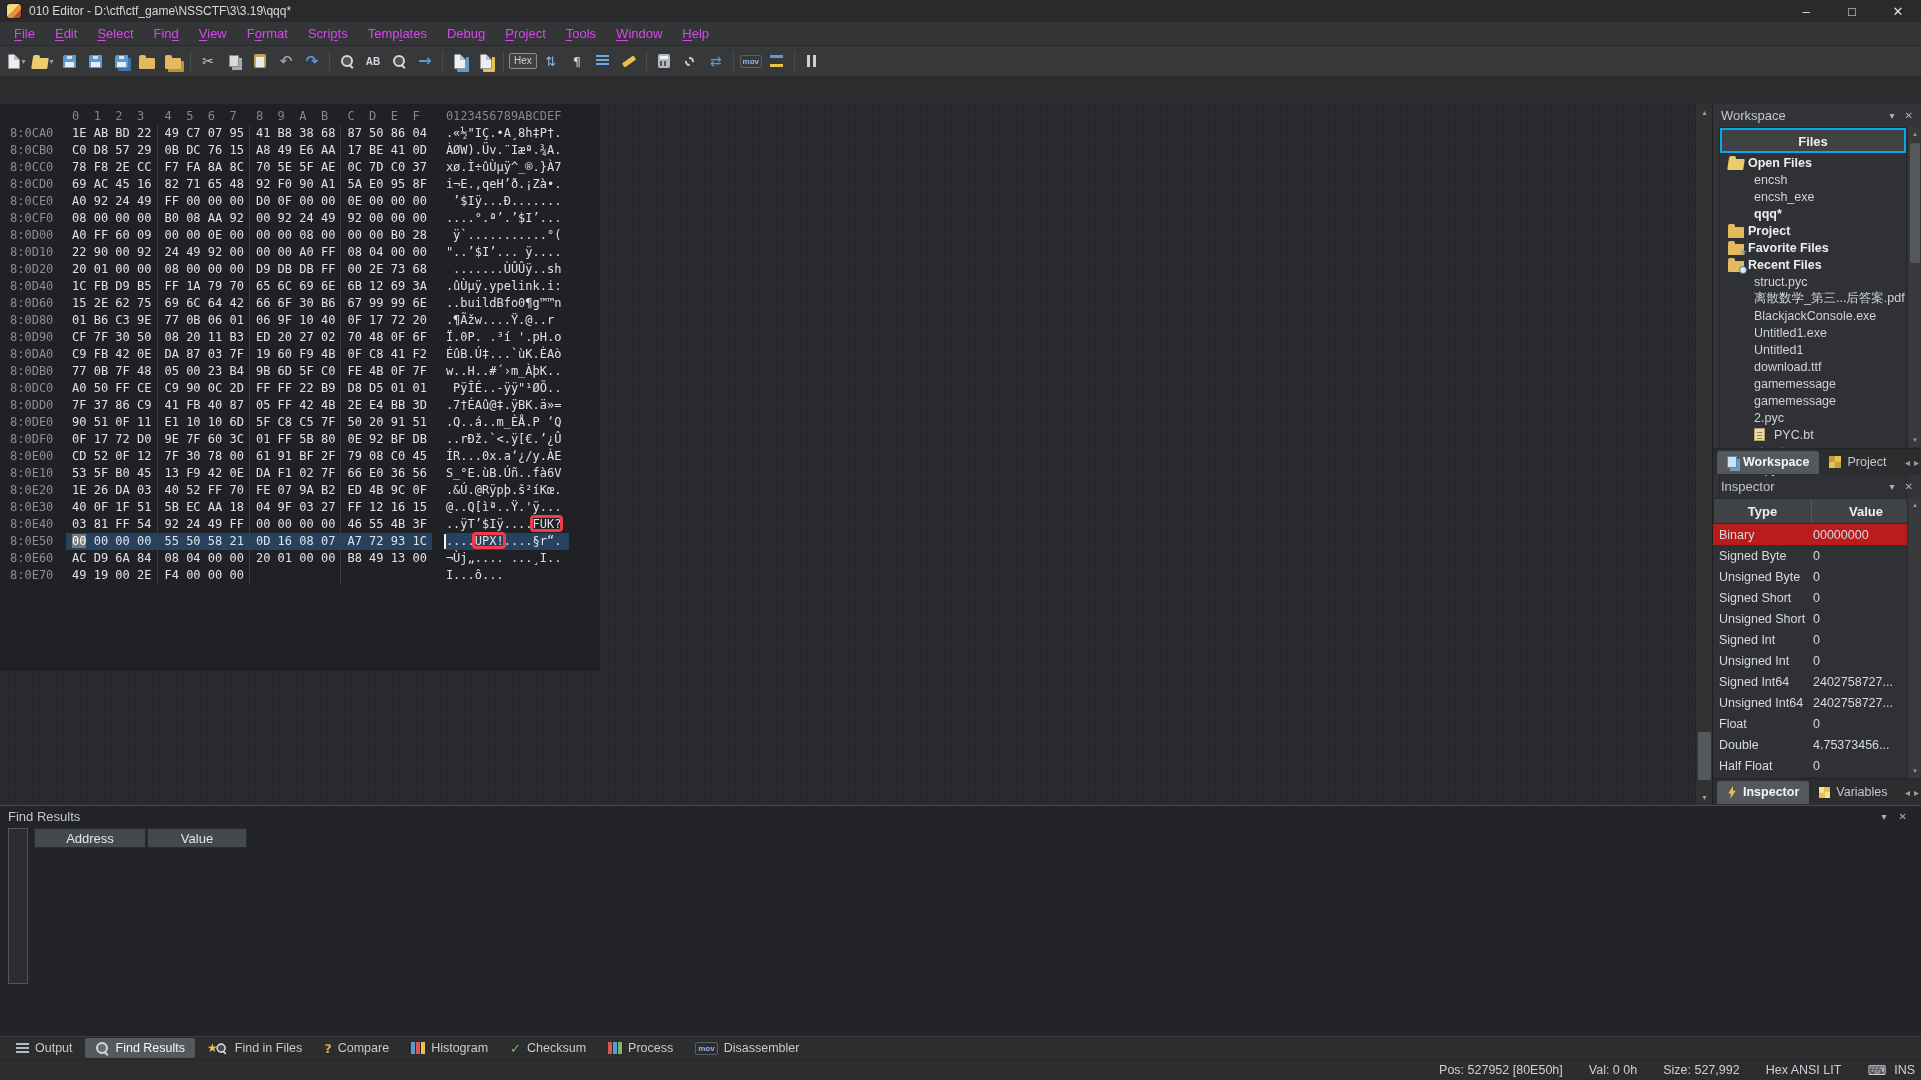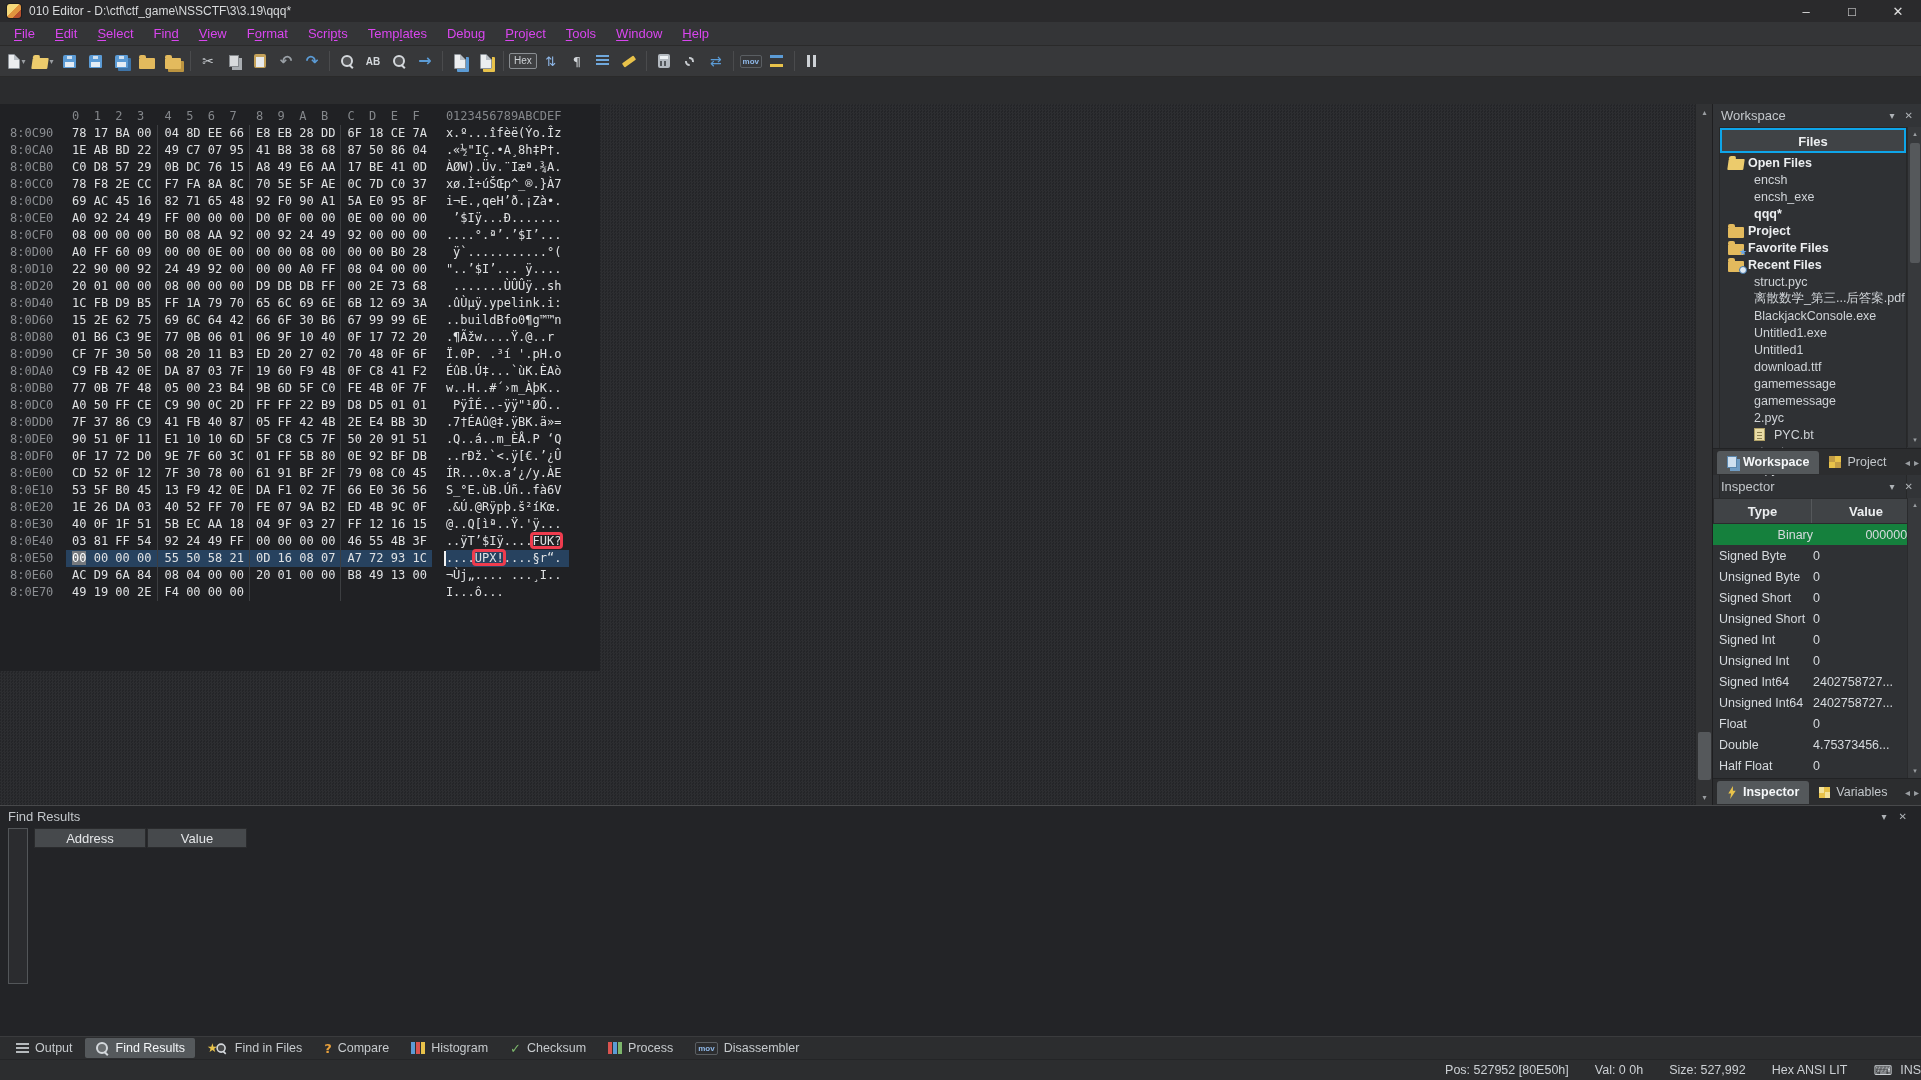--- a/index.html
+++ b/index.html
@@ -132,21 +132,21 @@
   .ptab.active { background:#54585b; color:#f4f6f8; font-weight:bold; }
   .ptabnav { margin-left:auto; color:#9a9ea2; font-size:10px; display:flex; gap:4px; padding-right:2px; }
   
   #inspector { position:absolute; left:0; top:371px; width:208px; height:330px; }
   #insptable { position:absolute; left:0; top:23px; right:0; bottom:27px; background:#2f3134; }
   .insphdr { display:flex; height:26px; background:#404346; border:1px solid #2a2b2d; }
   .insphdr div { color:#eceef0; font-weight:bold; font-size:13px; line-height:25px; text-align:center; }
   .insphdr .c1 { width:98px; border-right:1px solid #55585b; }
   .insphdr .c2 { flex:1; }
   .insprow { display:flex; height:21px; align-items:center; font-size:12.5px; color:#d6dade; padding-left:6px; }
-  .insprow.hl { background:#15803d;text-align:right; }
+  .insprow.hl { background:#b91c1c; }
   .insprow .c1 { width:94px; }
   .insprow .c2 { flex:1; }
   
   #findresults { position:absolute; left:0; top:805px; width:1921px; height:231px; background:#232427;
     border-top:1px solid #48494b; }
   #fr-title { height:21px; display:flex; align-items:center; padding:0 8px; color:#c3c7cb; font-size:13px; }
   #fr-title .pticons { margin-left:auto; display:flex; gap:12px; color:#aeb2b6; font-size:10px; align-items:center; padding-right:6px; }
   #fr-gutter { position:absolute; left:8px; top:22px; width:20px; height:156px; background:#2b2c2f; border:1px solid #535659; }
   #fr-headers { position:absolute; left:34px; top:22px; display:flex; }
   .fr-col { height:20px; background:#46494c; border:1px solid #2a2b2d; color:#e4e6e8; font-size:13px;
@@ -155,21 +155,21 @@
   .fr-col.v { width:100px; margin-left:1px; }
   
   #tooltabs { position:absolute; left:0; top:1036px; width:1921px; height:23px; background:#2c2d2f;
     display:flex; align-items:center; padding-left:6px; border-top:1px solid #3a3b3d; }
   .tooltab { height:20px; display:flex; align-items:center; gap:6px; padding:0 10px; margin-right:2px;
     color:#c6cacd; font-size:12.5px; border-radius:2px; }
   .tooltab.active { background:#55595c; color:#f4f6f8; }
   
   #statusbar { position:absolute; left:0; top:1059px; width:1921px; height:21px; background:#2c2d2f;
     display:flex; align-items:center; color:#ccd0d4; font-size:12.5px; border-top:1px solid #242527; }
-  #statusbar .cluster { margin-left:auto; display:flex; gap:26px; padding-right:0; align-items:center; }
+  #statusbar .cluster { margin-left:auto; display:flex; gap:26px; padding-right:6px; align-items:center; }
   .kbd { font-family:"DejaVu Sans", sans-serif; font-size:13px; }
 </style>
 </head>
 <body>
 
 <div id="titlebar">
   <span class="appicon"></span>
   <span>010 Editor - D:\ctf\ctf_game\NSSCTF\3\3.19\qqq*</span>
   <div class="winbtns">
     <span class="winbtn">–</span>
@@ -313,24 +313,23 @@
     <span>◂</span>
     <span>▸</span>
     <span>▾</span>
     <span>▽</span>
   </div>
 </div>
 
 <div id="hexpanel">
   <div id="hextext">
       <div class="hexrow hexhdr"><span class="addr"></span><span class="hgrp">0  1  2  3</span><span class="hgrp">4  5  6  7</span><span class="hgrp">8  9  A  B</span><span class="hgrp">C  D  E  F</span><span class="asc">0123456789ABCDEF</span></div>
-      <div class="hexrow"><span class="addr">8:0C90</span><span class="hgrp">78 17 BA 00</span><span class="hgrp">04 8D EE 66</span><span class="hgrp">E8 EB 28 DD</span><span class="hgrp">6F 18 CE 7A</span><span class="asc">x.º...îfèë(Ýo.Îz</span></div>
       <div class="hexrow"><span class="addr">8:0CA0</span><span class="hgrp">1E AB BD 22</span><span class="hgrp">49 C7 07 95</span><span class="hgrp">41 B8 38 68</span><span class="hgrp">87 50 86 04</span><span class="asc">.«½"IÇ.•A¸8h‡P†.</span></div>
       <div class="hexrow"><span class="addr">8:0CB0</span><span class="hgrp">C0 D8 57 29</span><span class="hgrp">0B DC 76 15</span><span class="hgrp">A8 49 E6 AA</span><span class="hgrp">17 BE 41 0D</span><span class="asc">ÀØW).Üv.¨Iæª.¾A.</span></div>
-      <div class="hexrow"><span class="addr">8:0CC0</span><span class="hgrp">78 F8 2E CC</span><span class="hgrp">F7 FA 8A 8C</span><span class="hgrp">70 5E 5F AE</span><span class="hgrp">0C 7D C0 37</span><span class="asc">xø.Ì÷úŠŒp^_®.}À7</span></div>
+      <div class="hexrow"><span class="addr">8:0CC0</span><span class="hgrp">78 F8 2E CC</span><span class="hgrp">F7 FA 8A 8C</span><span class="hgrp">70 5E 5F AE</span><span class="hgrp">0C 7D C0 37</span><span class="asc">xø.Ì÷ûÙµÿ^_®.}À7</span></div>
       <div class="hexrow"><span class="addr">8:0CD0</span><span class="hgrp">69 AC 45 16</span><span class="hgrp">82 71 65 48</span><span class="hgrp">92 F0 90 A1</span><span class="hgrp">5A E0 95 8F</span><span class="asc">i¬E.‚qeH’ð.¡Zà•.</span></div>
       <div class="hexrow"><span class="addr">8:0CE0</span><span class="hgrp">A0 92 24 49</span><span class="hgrp">FF 00 00 00</span><span class="hgrp">D0 0F 00 00</span><span class="hgrp">0E 00 00 00</span><span class="asc"> ’$Iÿ...Ð.......</span></div>
       <div class="hexrow"><span class="addr">8:0CF0</span><span class="hgrp">08 00 00 00</span><span class="hgrp">B0 08 AA 92</span><span class="hgrp">00 92 24 49</span><span class="hgrp">92 00 00 00</span><span class="asc">....°.ª’.’$I’...</span></div>
       <div class="hexrow"><span class="addr">8:0D00</span><span class="hgrp">A0 FF 60 09</span><span class="hgrp">00 00 0E 00</span><span class="hgrp">00 00 08 00</span><span class="hgrp">00 00 B0 28</span><span class="asc"> ÿ`...........°(</span></div>
       <div class="hexrow"><span class="addr">8:0D10</span><span class="hgrp">22 90 00 92</span><span class="hgrp">24 49 92 00</span><span class="hgrp">00 00 A0 FF</span><span class="hgrp">08 04 00 00</span><span class="asc">"..’$I’... ÿ....</span></div>
       <div class="hexrow"><span class="addr">8:0D20</span><span class="hgrp">20 01 00 00</span><span class="hgrp">08 00 00 00</span><span class="hgrp">D9 DB DB FF</span><span class="hgrp">00 2E 73 68</span><span class="asc"> .......ÙÛÛÿ..sh</span></div>
       <div class="hexrow"><span class="addr">8:0D40</span><span class="hgrp">1C FB D9 B5</span><span class="hgrp">FF 1A 79 70</span><span class="hgrp">65 6C 69 6E</span><span class="hgrp">6B 12 69 3A</span><span class="asc">.ûÙµÿ.ypelink.i:</span></div>
       <div class="hexrow"><span class="addr">8:0D60</span><span class="hgrp">15 2E 62 75</span><span class="hgrp">69 6C 64 42</span><span class="hgrp">66 6F 30 B6</span><span class="hgrp">67 99 99 6E</span><span class="asc">..buildBfo0¶g™™n</span></div>
       <div class="hexrow"><span class="addr">8:0D80</span><span class="hgrp">01 B6 C3 9E</span><span class="hgrp">77 0B 06 01</span><span class="hgrp">06 9F 10 40</span><span class="hgrp">0F 17 72 20</span><span class="asc">.¶Ãžw....Ÿ.@..r </span></div>
       <div class="hexrow"><span class="addr">8:0D90</span><span class="hgrp">CF 7F 30 50</span><span class="hgrp">08 20 11 B3</span><span class="hgrp">ED 20 27 02</span><span class="hgrp">70 48 0F 6F</span><span class="asc">Ï.0P. .³í '.pH.o</span></div>

